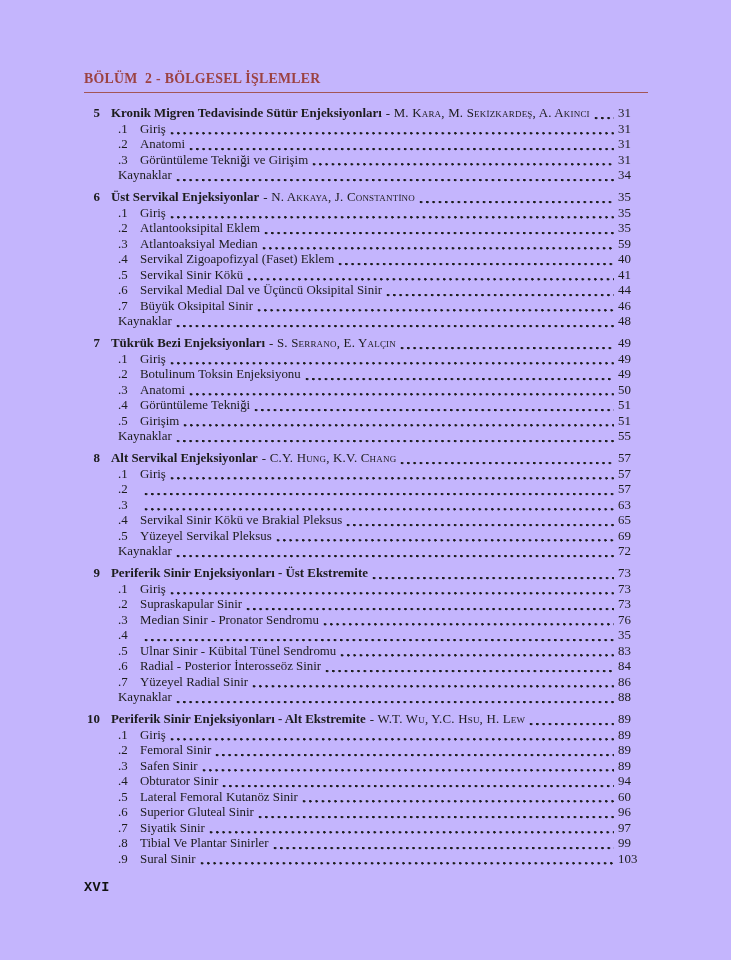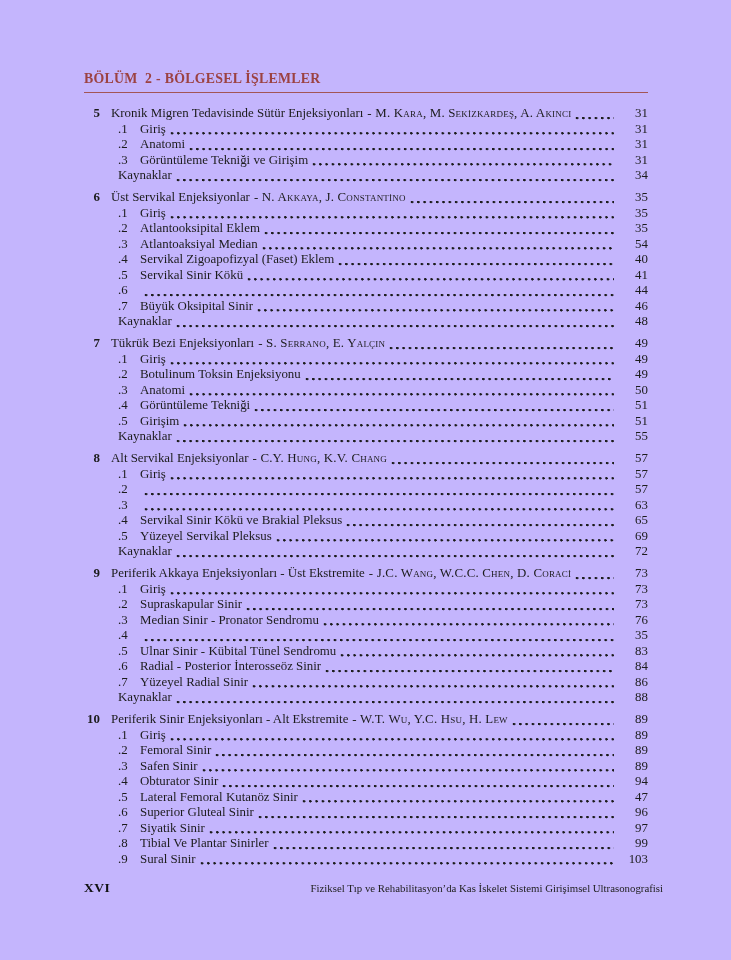--- a/index.html
+++ b/index.html
@@ -35,45 +35,45 @@
   .toc { margin-top: 13px; }
   .chapter { margin-top: 6.5px; }
   .chapter:first-child { margin-top: 0; }
   .row {
     display: flex;
     align-items: baseline;
     font-size: 12.9px;
     line-height: 15.5px;
   }
   .cnum { flex: 0 0 16px; text-align: right; margin-right: 11px; font-weight: bold; }
-  .ctitle { font-weight: normal; white-space: nowrap; }
+  .ctitle { font-weight: bold; white-space: nowrap; }
   .authors { font-variant: small-caps; margin-left: 4px; letter-spacing: 0.2px; white-space: nowrap; text-align: center; }
   .item-row { padding-left: 34px; }
   .inum { flex: 0 0 22px; }
   .inum.empty { flex-basis: 0; }
   .ititle { white-space: nowrap; }
   .leader {
     flex: 1 1 10px;
     min-width: 8px;
     align-self: stretch;
     margin: 0 4px 0 3px;
     background-image: radial-gradient(circle at 3px 11.7px, #1b1b1b 1.05px, rgba(0,0,0,0) 1.5px);
     background-size: 6.3px 15.5px;
     background-repeat: repeat-x;
   }
-  .page-num { flex: 0 0 30px; text-align: right; }
+  .page-num { flex: 0 0 30px; text-align: left; }
   .footer {
     position: absolute;
     left: 84px;
-    right: 68px;
+    right: 83px;
     top: 880px;
     display: flex;
     justify-content: space-between;
     align-items: baseline;
-    font-family: Liberation Serif, serif;
+    font-family: Liberation Mono, monospace;
   }
   .folio { font-size: 13.5px; font-weight: bold; color: #111111; letter-spacing: 0.5px; }
   .book-title { font-size: 10.8px; color: #222222; }
 </style>
 </head>
 <body>
 
 <div class="sheet">
   <div class="content">
     <header>
@@ -140,39 +140,40 @@
     <span class="inum">.2</span>
     <span class="ititle">Atlantooksipital Eklem</span>
     <span class="leader"></span>
     <span class="page-num">35</span>
   </div>
 
   <div class="row item-row">
     <span class="inum">.3</span>
     <span class="ititle">Atlantoaksiyal Median</span>
     <span class="leader"></span>
-    <span class="page-num">54</span>
+    <span class="page-num">59</span>
   </div>
 
   <div class="row item-row">
     <span class="inum">.4</span>
     <span class="ititle">Servikal Zigoapofizyal (Faset) Eklem</span>
     <span class="leader"></span>
     <span class="page-num">40</span>
   </div>
 
   <div class="row item-row">
     <span class="inum">.5</span>
     <span class="ititle">Servikal Sinir Kökü</span>
     <span class="leader"></span>
     <span class="page-num">41</span>
   </div>
 
   <div class="row item-row">
     <span class="inum">.6</span>
+    <span class="ititle">Servikal Medial Dal ve Üçüncü Oksipital Sinir</span>
     <span class="leader"></span>
     <span class="page-num">44</span>
   </div>
 
   <div class="row item-row">
     <span class="inum">.7</span>
     <span class="ititle">Büyük Oksipital Sinir</span>
     <span class="leader"></span>
     <span class="page-num">46</span>
   </div>
@@ -286,22 +287,21 @@
     <span class="ititle">Kaynaklar</span>
     <span class="leader"></span>
     <span class="page-num">72</span>
   </div>
 </div>
   </section>
 
   <section class="chapter">
     <div class="row chapter-row">
       <span class="cnum">9</span>
-      <span class="ctitle">Periferik Akkaya Enjeksiyonları - Üst Ekstremite</span>
-      <span class="authors">- J.C. Wang, W.C.C. Chen, D. Coraci</span>
+      <span class="ctitle">Periferik Sinir Enjeksiyonları - Üst Ekstremite</span>
       <span class="leader"></span>
       <span class="page-num">73</span>
     </div>
     <div class="items">
   <div class="row item-row">
     <span class="inum">.1</span>
     <span class="ititle">Giriş</span>
     <span class="leader"></span>
     <span class="page-num">73</span>
   </div>
@@ -390,21 +390,21 @@
     <span class="inum">.4</span>
     <span class="ititle">Obturator Sinir</span>
     <span class="leader"></span>
     <span class="page-num">94</span>
   </div>
 
   <div class="row item-row">
     <span class="inum">.5</span>
     <span class="ititle">Lateral Femoral Kutanöz Sinir</span>
     <span class="leader"></span>
-    <span class="page-num">47</span>
+    <span class="page-num">60</span>
   </div>
 
   <div class="row item-row">
     <span class="inum">.6</span>
     <span class="ititle">Superior Gluteal Sinir</span>
     <span class="leader"></span>
     <span class="page-num">96</span>
   </div>
 
   <div class="row item-row">
@@ -427,15 +427,14 @@
     <span class="leader"></span>
     <span class="page-num">103</span>
   </div>
 </div>
   </section>
 </main>
   </div>
 
   <footer class="footer">
     <span class="folio">XVI</span>
-    <span class="book-title">Fiziksel Tıp ve Rehabilitasyon’da Kas İskelet Sistemi Girişimsel Ultrasonografisi</span>
   </footer>
 </div>
 
 </body></html>

